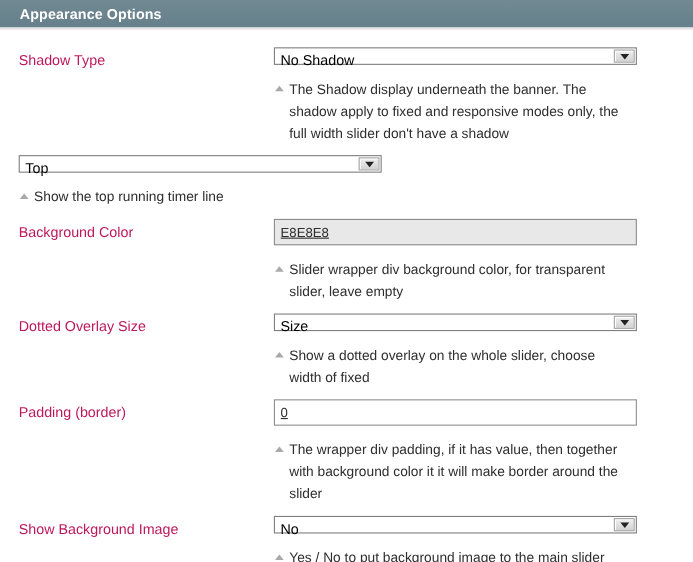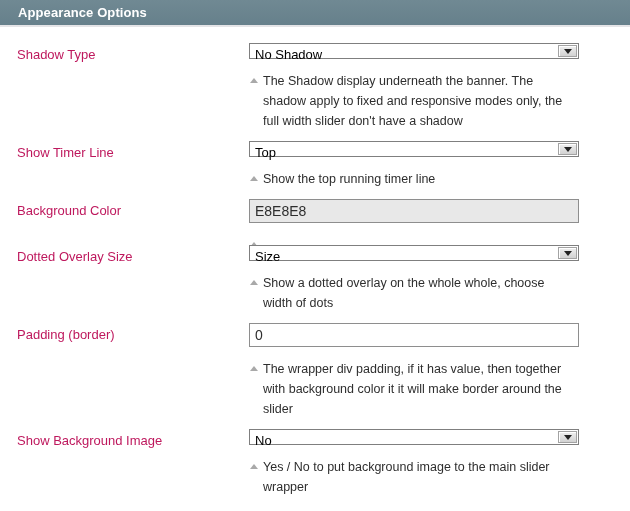--- a/index.html
+++ b/index.html
@@ -77,24 +77,25 @@
     border-right: 4px solid transparent;
     border-top: 5px solid #222222;
   }
   .text-input {
     box-sizing: border-box;
     width: 330px;
     height: 24px;
     border: 1px solid #8e8e8e;
     background: #ffffff;
     font-family: "Liberation Sans", sans-serif;
-    font-size: 14px;
+    font-size: 12px;
     padding: 0 5px;
     color: #2e2e2e;
     outline: none;
+    text-decoration: underline;
   }
   .note {
     position: relative;
     margin-top: 12px;
     padding-left: 14px;
     max-width: 308px;
     font-size: 12.5px;
     line-height: 20px;
     color: #2e2e2e;
   }
@@ -124,51 +125,51 @@
               <span class="tri-down"></span>
             </span></div>
       <div class="note">
         <span class="note-icon"></span>
         <span class="note-text">The Shadow display underneath the banner. The shadow apply to fixed and responsive modes only, the full width slider don't have a shadow</span>
       </div>
     </div>
   </div>
 
   <div class="form-row">
-    <label class="row-label">Show Timer Line</label>
     <div class="row-value">
       <div class="fake-select"><span>Top</span><span class="select-arrow">
               <span class="tri-down"></span>
             </span></div>
       <div class="note">
         <span class="note-icon"></span>
         <span class="note-text">Show the top running timer line</span>
       </div>
     </div>
   </div>
 
   <div class="form-row">
     <label class="row-label">Background Color</label>
     <div class="row-value">
       <input type="text" class="text-input" value="E8E8E8" style="background: rgb(232, 232, 232);">
       <div class="note">
         <span class="note-icon"></span>
+        <span class="note-text">Slider wrapper div background color, for transparent slider, leave empty</span>
       </div>
     </div>
   </div>
 
   <div class="form-row">
     <label class="row-label">Dotted Overlay Size</label>
     <div class="row-value">
       <div class="fake-select"><span>Size</span><span class="select-arrow">
               <span class="tri-down"></span>
             </span></div>
       <div class="note">
         <span class="note-icon"></span>
-        <span class="note-text">Show a dotted overlay on the whole whole, choose width of dots</span>
+        <span class="note-text">Show a dotted overlay on the whole slider, choose width of fixed</span>
       </div>
     </div>
   </div>
 
   <div class="form-row">
     <label class="row-label">Padding (border)</label>
     <div class="row-value">
       <input type="text" class="text-input" value="0" style="background: rgb(255, 255, 255);">
       <div class="note">
         <span class="note-icon"></span>

